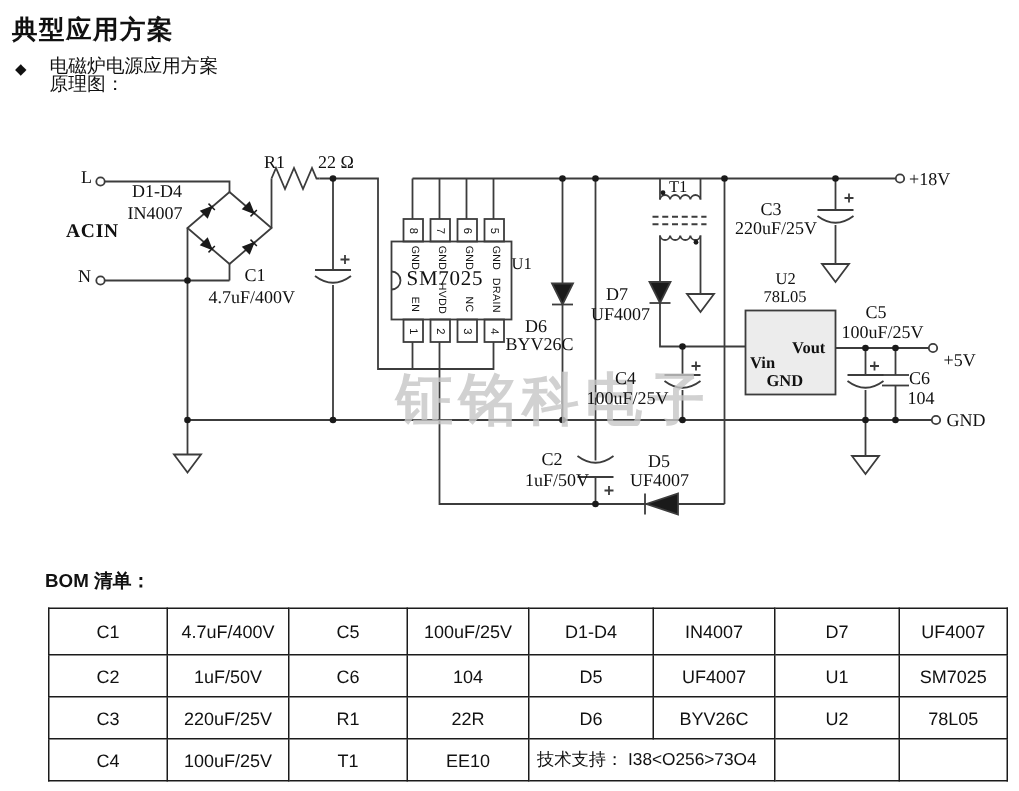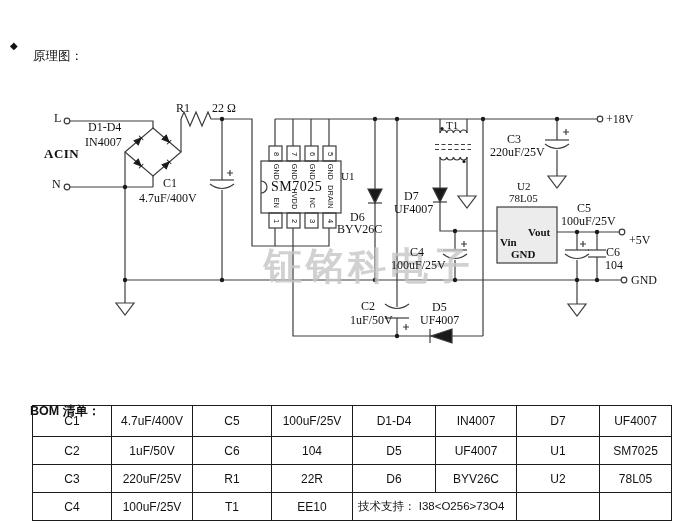--- a/index.html
+++ b/index.html
@@ -213,21 +213,23 @@
         <circle cx="577" cy="280" r="2.2"></circle>
           <circle cx="597" cy="280" r="2.2"></circle>
         <circle cx="397" cy="336" r="2.2"></circle>
           <circle cx="455" cy="231" r="2.2"></circle>
         <circle cx="577" cy="232" r="2.2"></circle>
           <circle cx="597" cy="232" r="2.2"></circle>
       </g>
     </g>
   </svg>
 
+  <div class="abs title" style="left:8px;top:8px">典型应用方案</div>
   <div class="abs bullet" style="left:10px;top:40px">◆</div>
+  <div class="abs cn" style="left:33px;top:36px">电磁炉电源应用方案</div>
   <div class="abs cn" style="left:33px;top:48px">原理图：</div>
   <div class="wm">钲铭科电子</div>
 
   <span class="lbl" style="left:54px;top:111px">L</span>
   <span class="lbl" style="left:52px;top:177px">N</span>
   <span class="lbl acin" style="left:44px;top:146px">ACIN</span>
   <span class="lbl" style="left:88px;top:120px">D1-D4</span>
   <span class="lbl" style="left:85px;top:135px">IN4007</span>
   <span class="lbl" style="left:176px;top:101px">R1</span>
   <span class="lbl" style="left:212px;top:101px">22 Ω</span>
@@ -272,21 +274,21 @@
 
   <span class="pinlbl" style="left:275.5px;top:172px">GND</span>
   <span class="pinlbl" style="left:293.5px;top:172px">GND</span>
   <span class="pinlbl" style="left:311.5px;top:172px">GND</span>
   <span class="pinlbl" style="left:329.5px;top:172px">GND</span>
   <span class="pinlbl" style="left:275.5px;top:203px">EN</span>
   <span class="pinlbl" style="left:293.5px;top:199px">HVDD</span>
   <span class="pinlbl" style="left:311.5px;top:203px">NC</span>
   <span class="pinlbl" style="left:329.5px;top:197px">DRAIN</span>
 
-  <div class="abs bomlabel" style="left:30px;top:403px">BOM 清单：</div>
+  <div class="abs bomlabel" style="left:30px;top:379px">BOM 清单：</div>
   <table class="bom">
     <tbody>
         <tr style="height:31px">
       <td style="width:78px">C1</td>
       <td style="width:80px">4.7uF/400V</td>
       <td style="width:78px">C5</td>
       <td style="width:80px">100uF/25V</td>
       <td style="width:82px">D1-D4</td>
       <td style="width:80px">IN4007</td>
       <td style="width:82px">D7</td>

